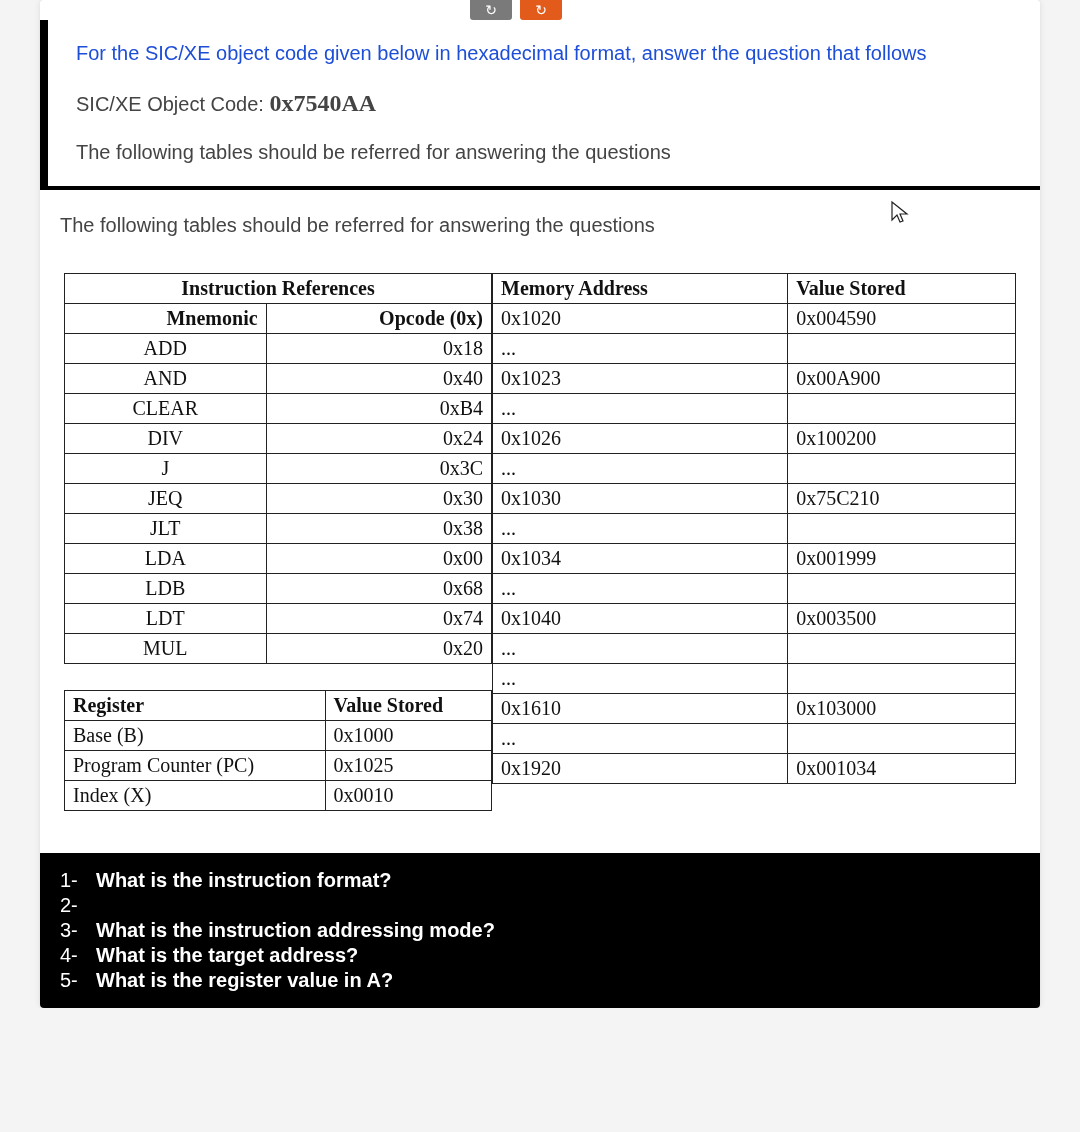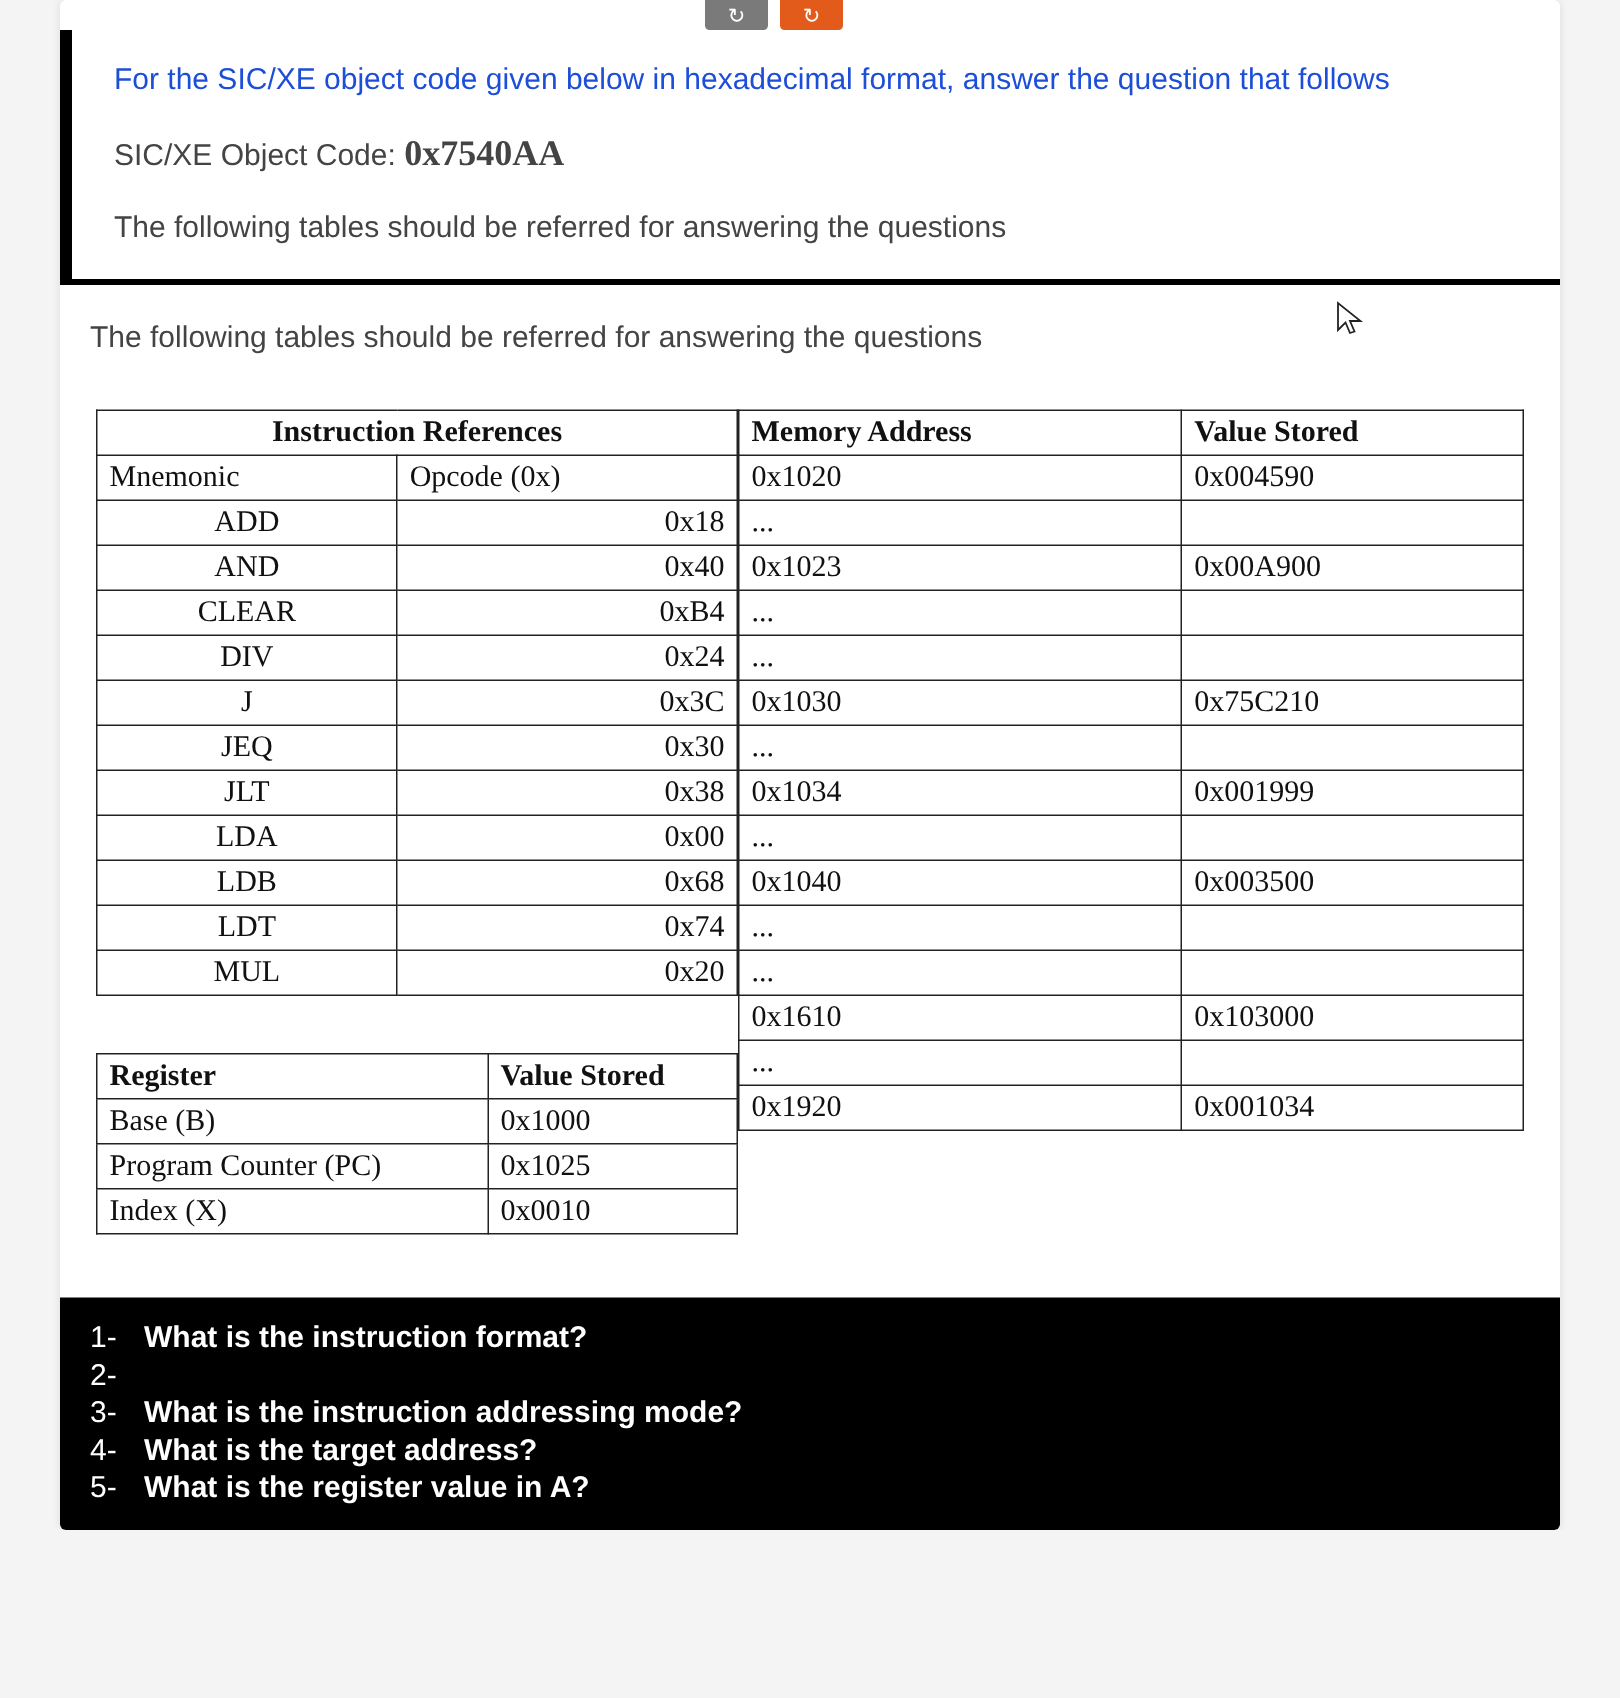--- a/index.html
+++ b/index.html
@@ -105,22 +105,22 @@
     font-weight: normal;
     color: #111;
     line-height: 1.25;
   }
   th {
     font-weight: bold;
   }
   .instr-table td:nth-child(1) { text-align: center; }
   .instr-table td:nth-child(2) { text-align: right; }
   .instr-table th { text-align: center; }
-  .instr-table .subhead td { font-weight: normal; text-align: left;}
-  .reg-table { margin-top: 38px; }
+  .instr-table .subhead td { font-weight: bold; text-align: right;}
+  .reg-table { margin-top: 26px; }
   .reg-table th { text-align: left; }
   .mem-table th { text-align: left; }
   .cursor {
     position: absolute;
     top: 10px;
     right: 130px;
     font-size: 20px;
     color: #333;
     pointer-events: none;
   }
@@ -275,20 +275,24 @@
                 </tr>
                 <tr>
                   <td>0x1023</td>
                   <td>0x00A900</td>
                 </tr>
                 <tr>
                   <td>...</td>
                   <td></td>
                 </tr>
                 <tr>
+                  <td>0x1026</td>
+                  <td>0x100200</td>
+                </tr>
+                <tr>
                   <td>...</td>
                   <td></td>
                 </tr>
                 <tr>
                   <td>0x1030</td>
                   <td>0x75C210</td>
                 </tr>
                 <tr>
                   <td>...</td>
                   <td></td>

